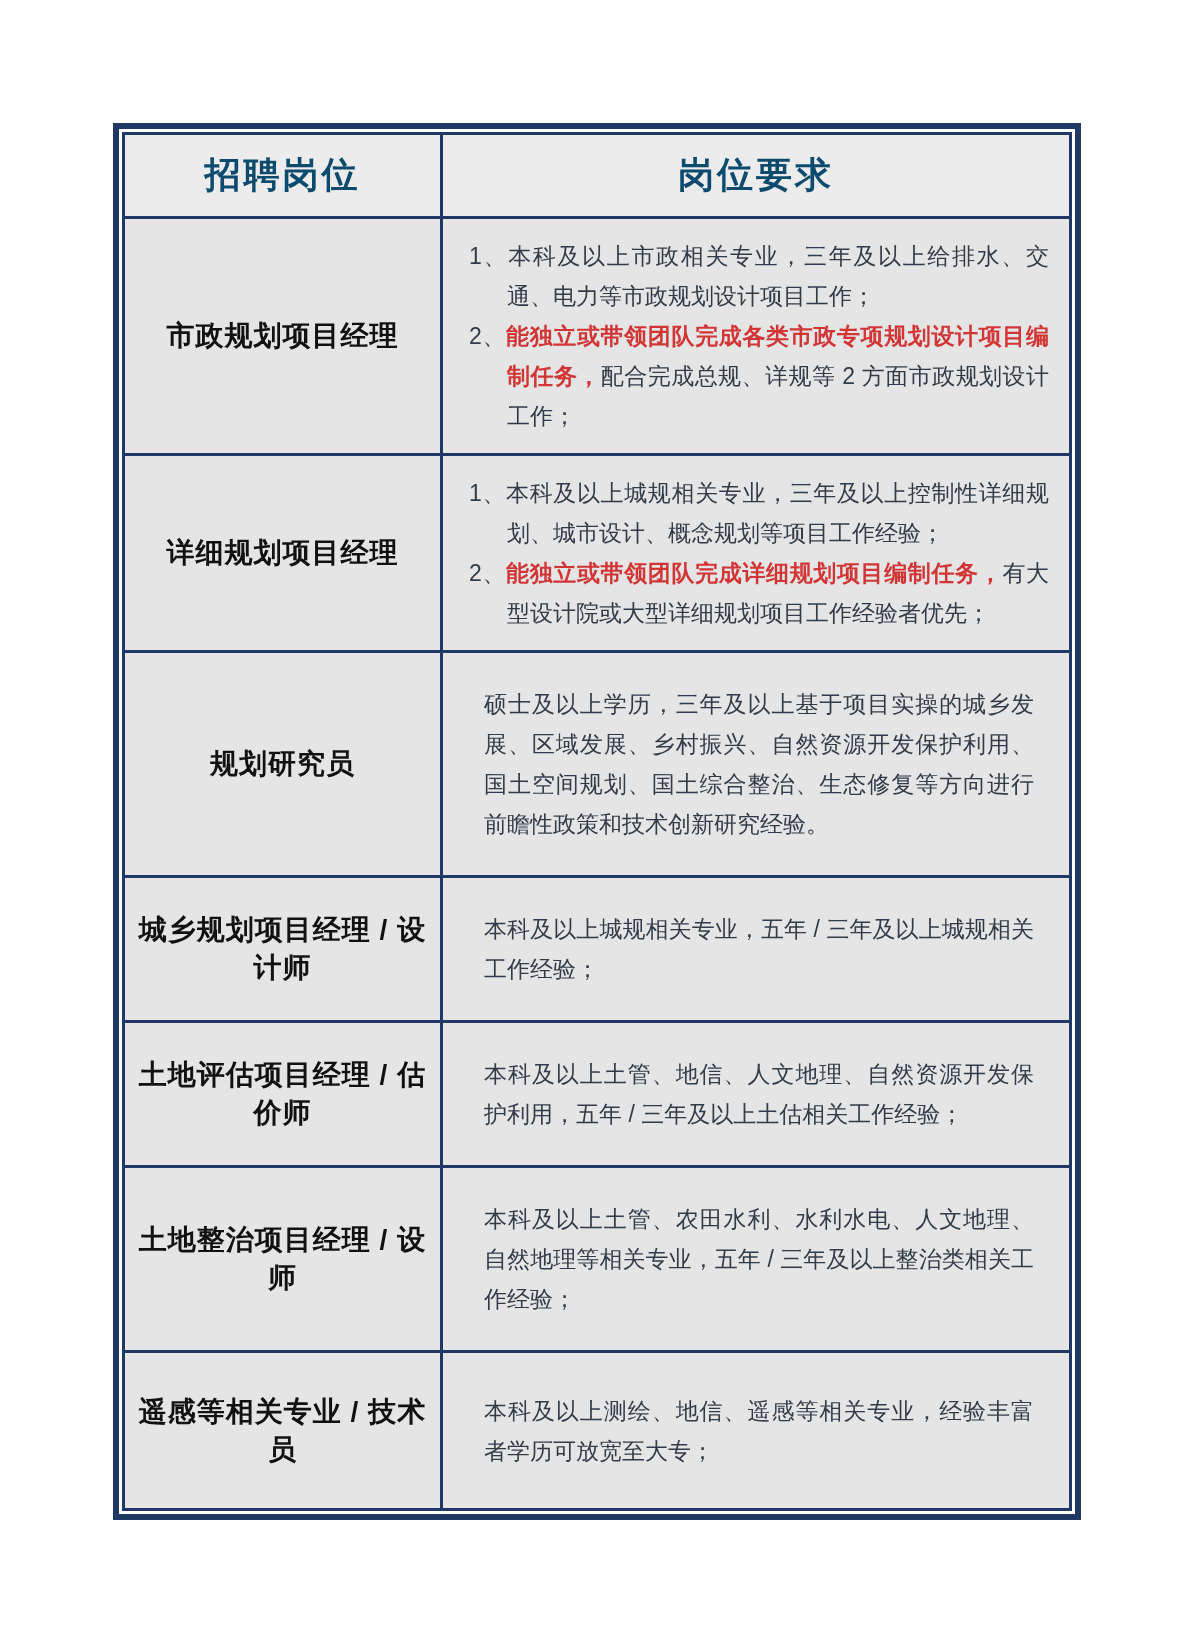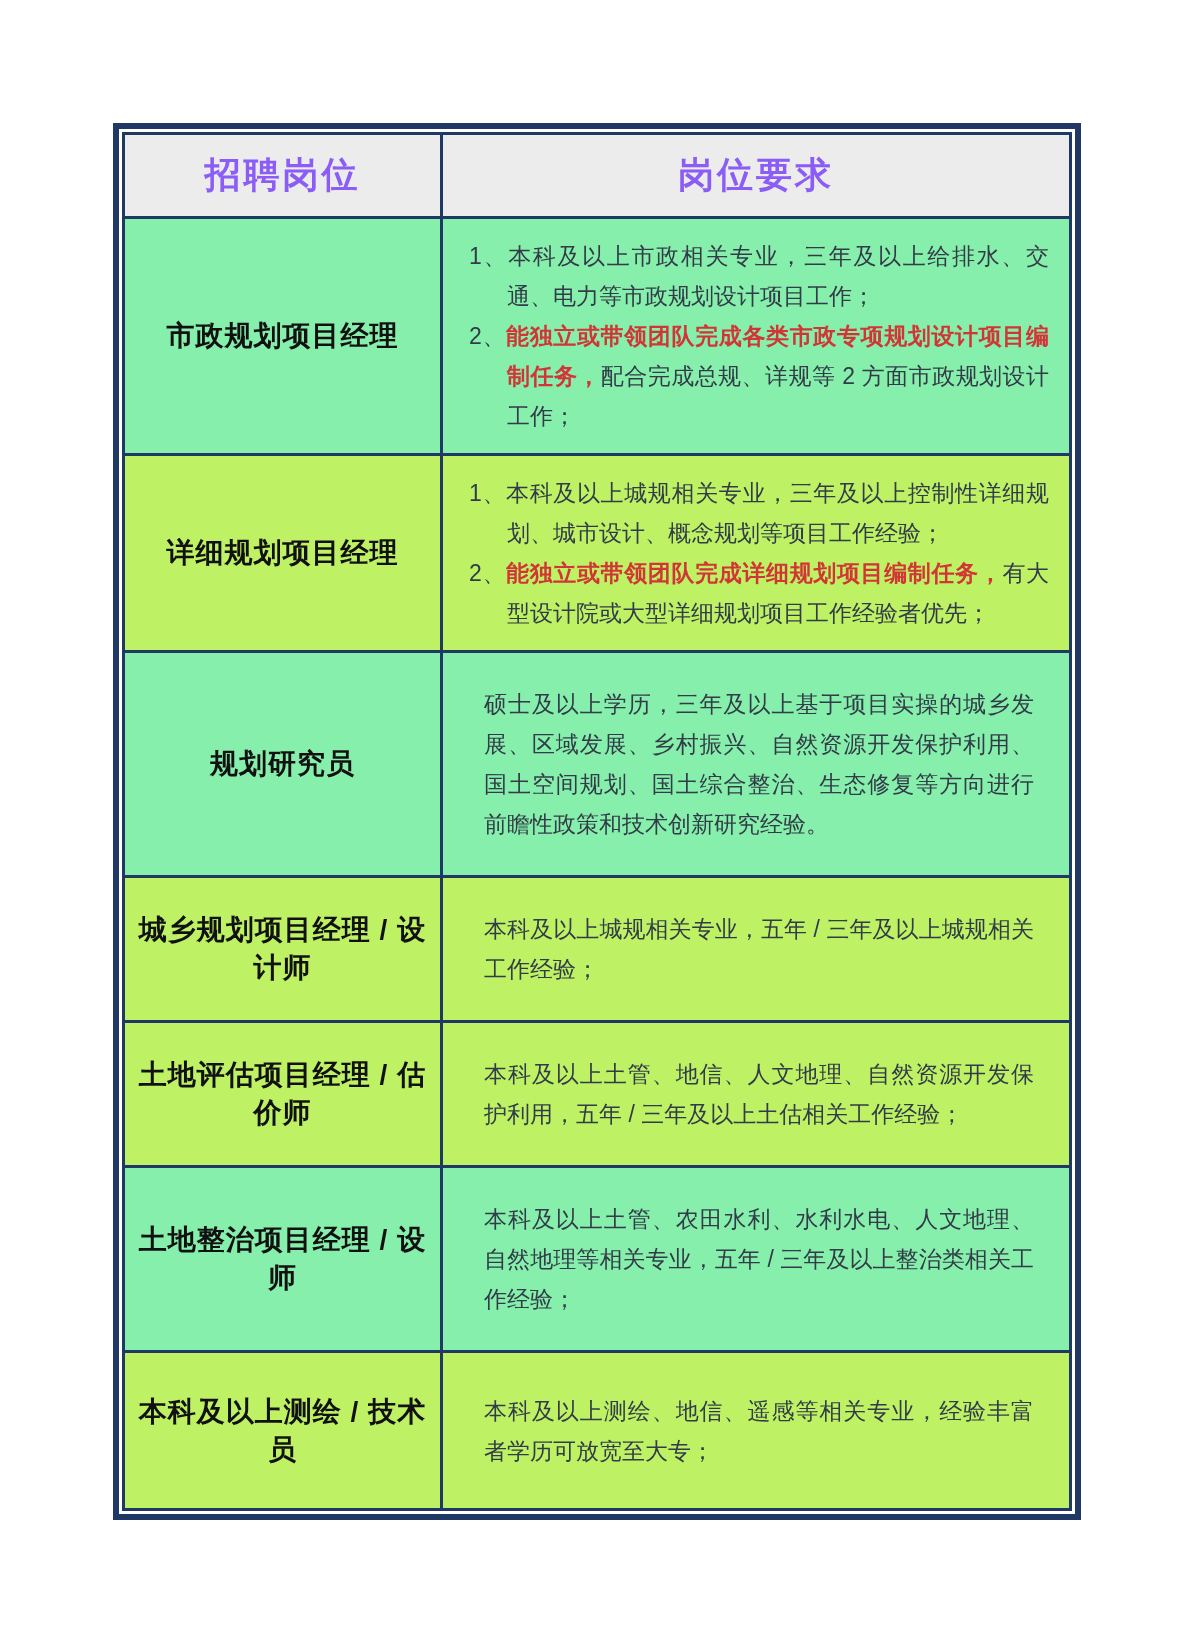--- a/index.html
+++ b/index.html
@@ -8,33 +8,33 @@
     font-family:"Liberation Sans",sans-serif;
   }
   .table-wrap{
     position:absolute;left:113px;top:123px;width:968px;
     box-sizing:border-box;border:6px solid #1f3864;background:#ffffff;padding:3px;
   }
   table{border-collapse:collapse;width:100%;table-layout:fixed;}
   th,td{border:3px solid #1f3864;box-sizing:border-box;}
   col.c-pos{width:318px;}
   th{
-    height:84px;background:#ececec;color:#8b5cf6;
+    height:84px;background:#ececec;color:#0c4a6e;
     font-size:36px;font-weight:900;letter-spacing:3px;text-align:center;vertical-align:middle;
   }
   td.pos{
     text-align:center;vertical-align:middle;
     font-size:28px;font-weight:900;color:#111111;letter-spacing:1px;padding:4px;
   }
   td.req{
     padding:16px 20px 16px 26px;vertical-align:middle;
     font-size:23px;line-height:40px;color:#323c48;text-align:justify;
   }
-  .row-blue td{background:#86efac;}
-  .row-gray td{background:#bef264;}
+  .row-blue td{background:#e5e5e5;}
+  .row-gray td{background:#e5e5e5;}
   tbody tr:nth-child(1){height:237px;}
   tbody tr:nth-child(2){height:197px;}
   tbody tr:nth-child(3){height:217px;}
   tbody tr:nth-child(4){height:116px;}
   tbody tr:nth-child(5){height:115px;}
   tbody tr:nth-child(6){height:115px;}
   tbody tr:nth-child(7){height:158px;}
   tbody tr:nth-child(8){height:112px;}
   p.item{margin:0;padding-left:38px;text-indent:-38px;}
   p.plain{margin:15px;}
@@ -88,20 +88,20 @@
             <p class="plain"><span>本科及以上土管、地信、人文地理、自然资源开发保护利用，五年 / 三年及以上土估相关工作经验；</span></p>
           </td>
         </tr>
         <tr class="row-blue">
           <td class="pos">土地整治项目经理 / 设师</td>
           <td class="req">
             <p class="plain"><span>本科及以上土管、农田水利、水利水电、人文地理、自然地理等相关专业，五年 / 三年及以上整治类相关工作经验；</span></p>
           </td>
         </tr>
         <tr class="row-gray">
-          <td class="pos">本科及以上测绘 / 技术员</td>
+          <td class="pos">遥感等相关专业 / 技术员</td>
           <td class="req">
             <p class="plain"><span>本科及以上测绘、地信、遥感等相关专业，经验丰富者学历可放宽至大专；</span></p>
           </td>
         </tr>
       </tbody>
   </table>
 </div>
 
 </body></html>

